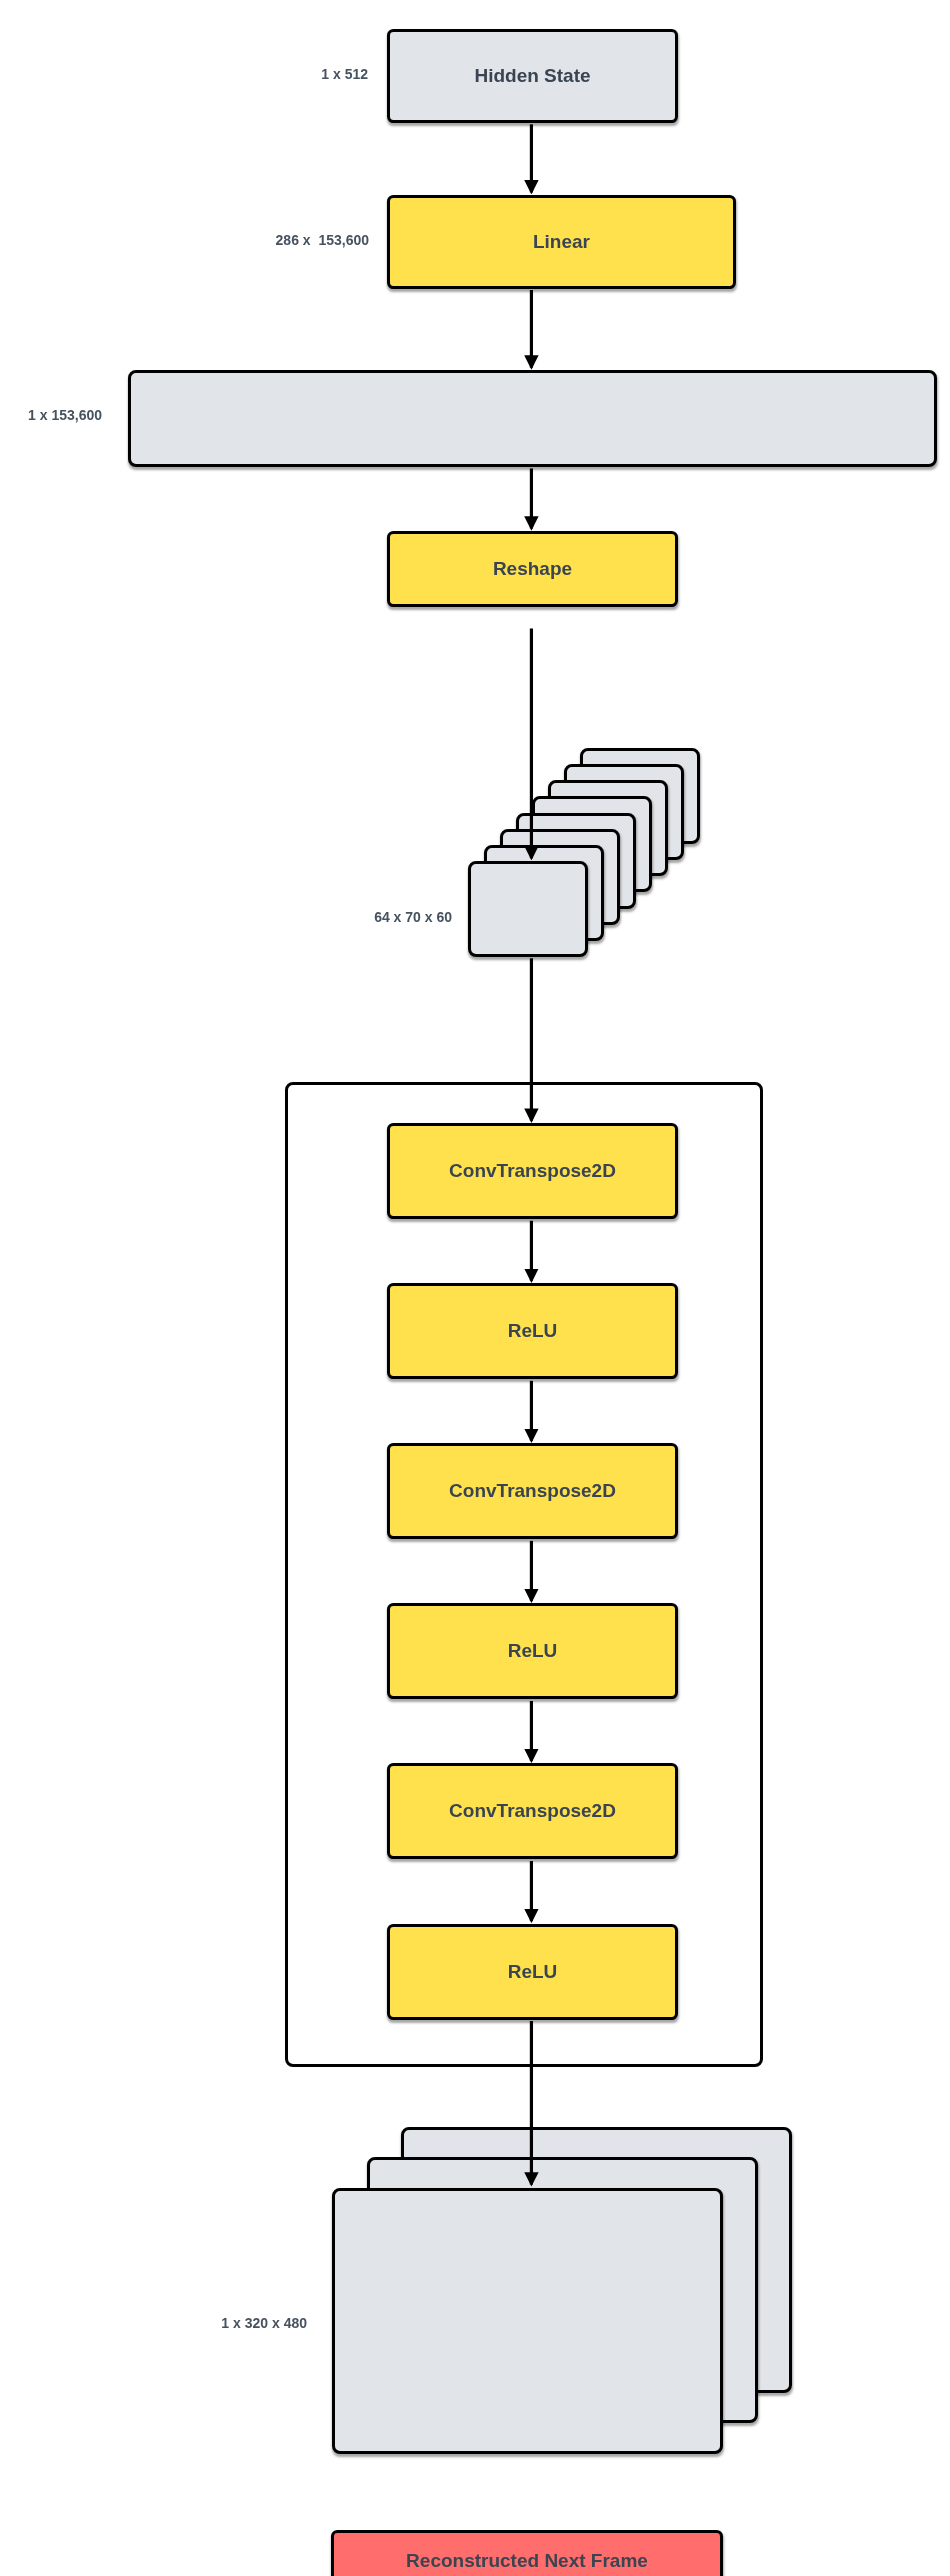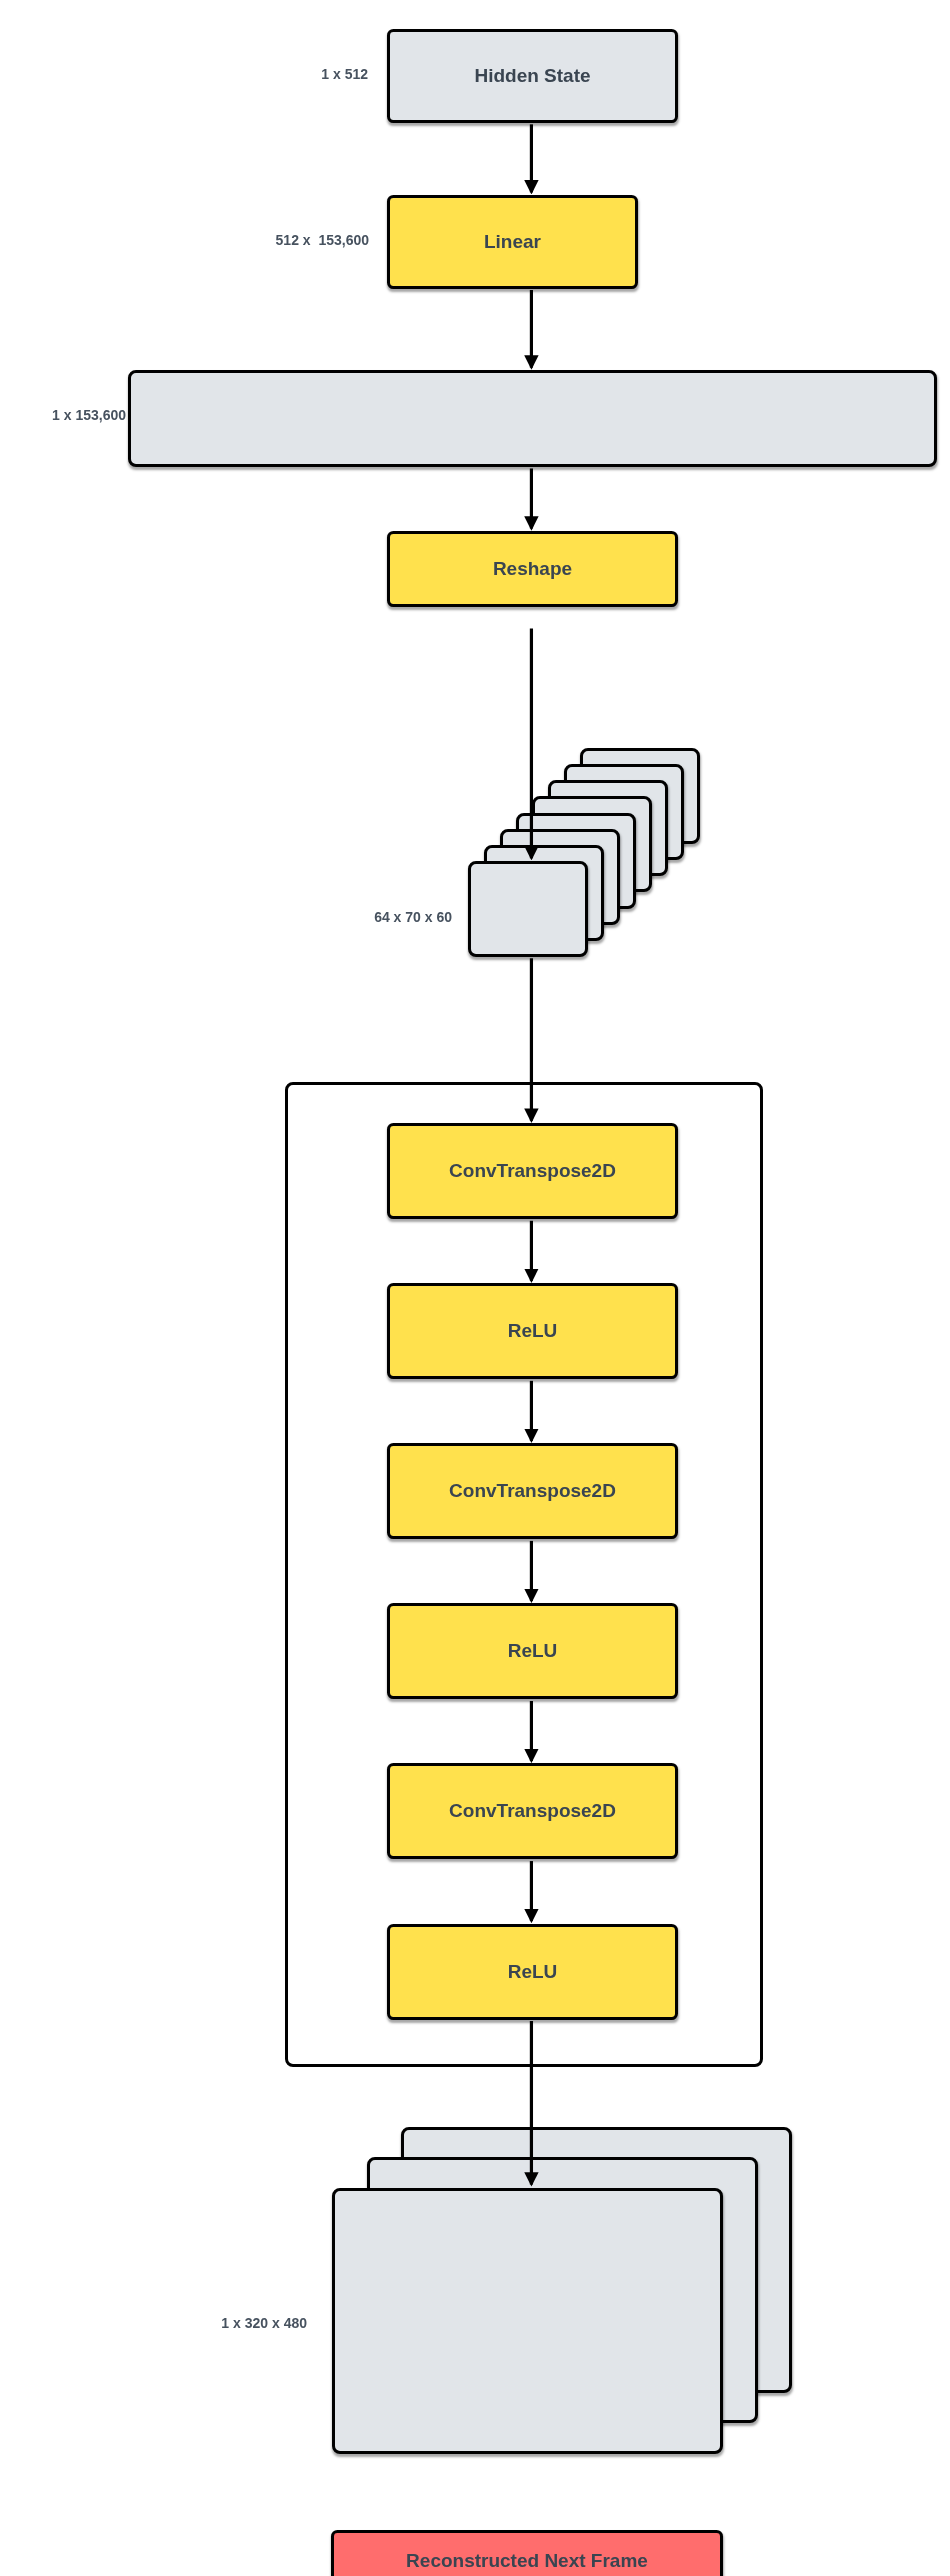--- a/index.html
+++ b/index.html
@@ -35,21 +35,21 @@
     border:3.2px solid var(--border);border-radius:8px;box-sizing:border-box;
     box-shadow:0.8px 2.4px 2.4px rgba(0,0,0,0.35);
   }
   .container-box{
     position:absolute;left:285px;top:1082px;width:478px;height:985px;
     border:3.2px solid var(--border);border-radius:8px;box-sizing:border-box;
     background:transparent;
   }
   
   #node-hidden {left:387px;top:29px;width:291px;height:94px;}
-  #node-linear {left:387px;top:195px;width:251px;height:94px;}
+  #node-linear {left:387px;top:195px;width:349px;height:94px;}
   #node-flat   {left:128px;top:370px;width:809px;height:97px;border-radius:8px;}
   #node-reshape{left:387px;top:531px;width:291px;height:76px;}
   .dec{left:387px;width:291px;height:96px;}
   #node-ct1  {top:1123px;}
   #node-relu1{top:1283px;}
   #node-ct2  {top:1443px;}
   #node-relu2{top:1603px;}
   #node-ct3  {top:1763px;}
   #node-relu3{top:1924px;}
   #node-recon{left:331px;top:2486px;width:392px;height:62px;}
@@ -64,34 +64,34 @@
   #fstack .fmap:nth-child(7){left:484px;top:845px;}
   #fstack .fmap:nth-child(8){left:468px;top:861px;}
   
   .oframe{width:391px;height:266px;}
   #ostack .oframe:nth-child(1){left:401px;top:2127px;}
   #ostack .oframe:nth-child(2){left:367px;top:2157px;}
   #ostack .oframe:nth-child(3){left:332px;top:2188px;}
   
   #dim-hidden{left:248px;top:66px;width:120px;}
   #dim-linear{left:209px;top:232px;width:160px;}
-  #dim-flat  {left:24px;top:407px;width:102px;}
+  #dim-flat  {left:0;top:407px;width:102px;}
   #dim-fmap  {left:332px;top:909px;width:120px;}
   #dim-out   {left:187px;top:2315px;width:120px;}
   
   #arrows{position:absolute;left:0;top:0;width:950px;height:2576px;pointer-events:none;}
   #arrows line{stroke:var(--border);stroke-width:4;}
 </style>
 </head>
 <body>
 
 <div class="canvas">
 
   <div class="dim" id="dim-hidden">1 x 512</div>
-  <div class="dim" id="dim-linear">512 x  153,600</div>
+  <div class="dim" id="dim-linear">286 x  153,600</div>
   <div class="dim" id="dim-flat">1 x 153,600</div>
   <div class="dim" id="dim-fmap">64 x 70 x 60</div>
   <div class="dim" id="dim-out">1 x 320 x 480</div>
 
   <div class="node gray" id="node-hidden">Hidden State</div>
   <div class="node yellow" id="node-linear">Linear</div>
   <div class="node gray" id="node-flat"></div>
   <div class="node yellow" id="node-reshape">Reshape</div>
 
   <div id="fstack">

